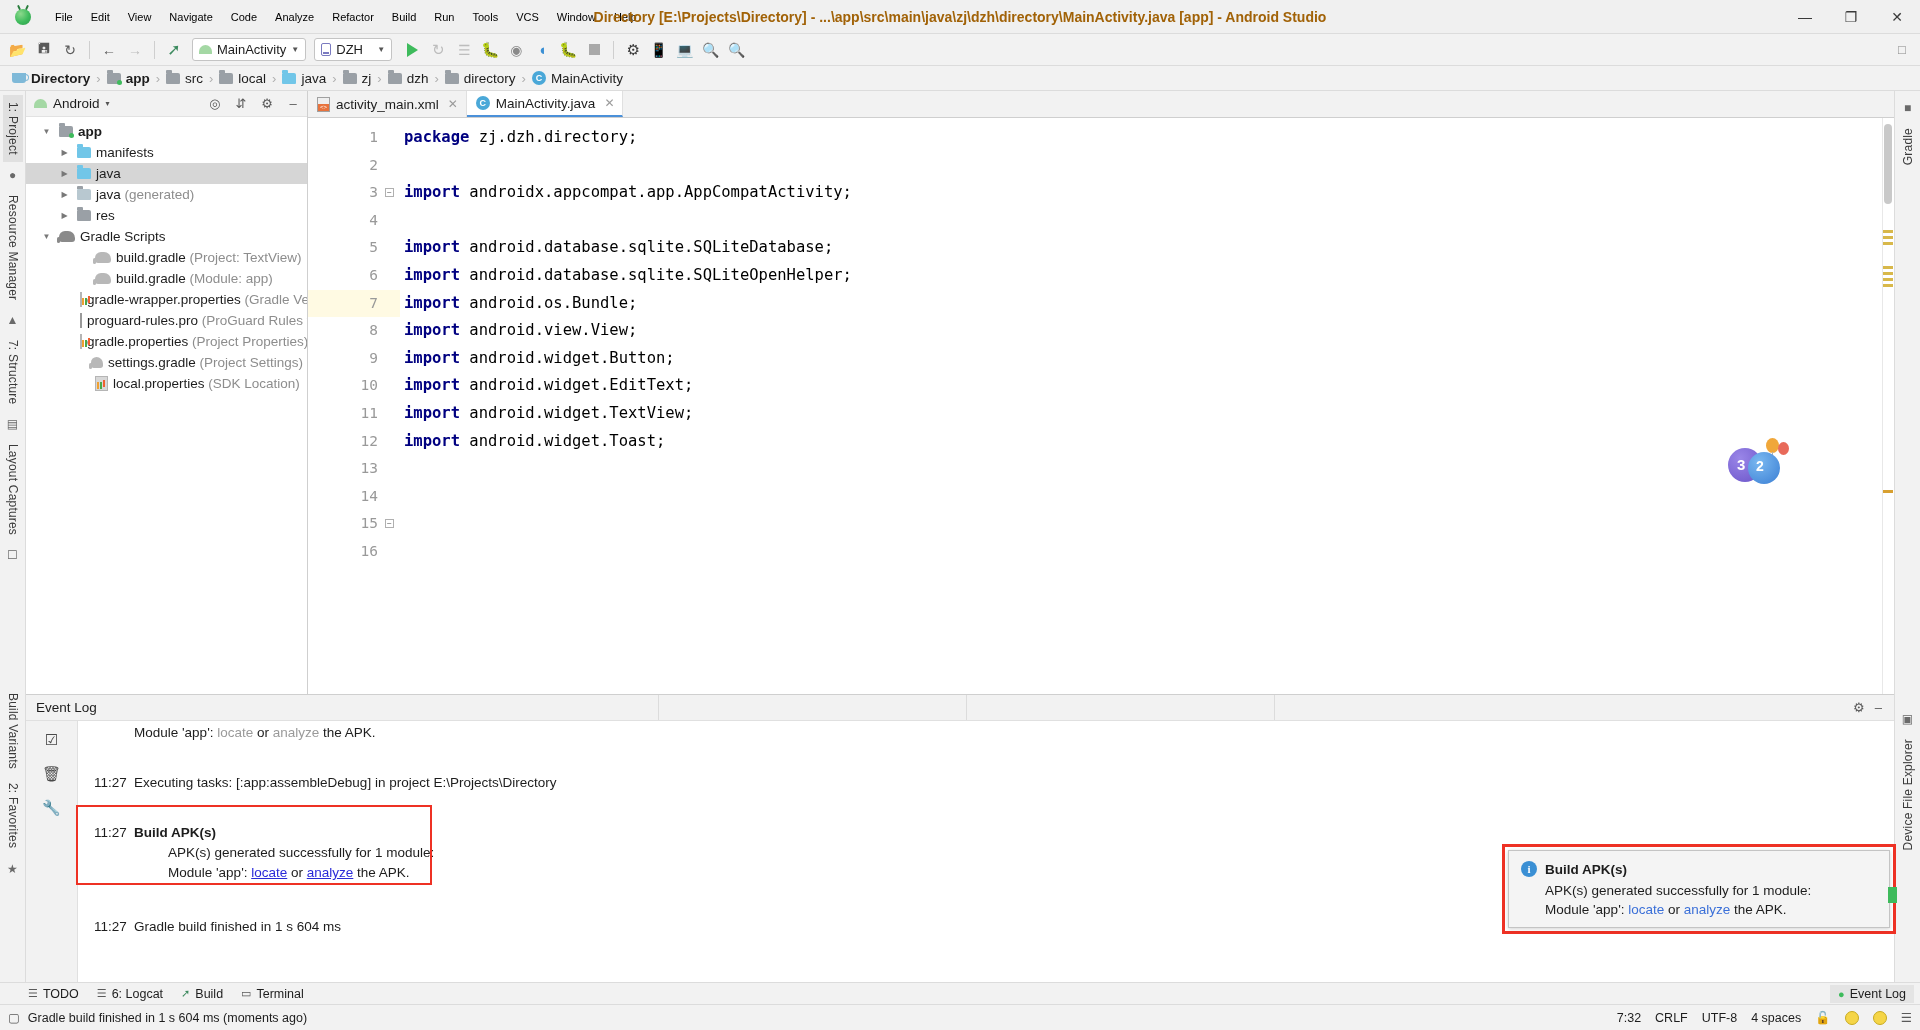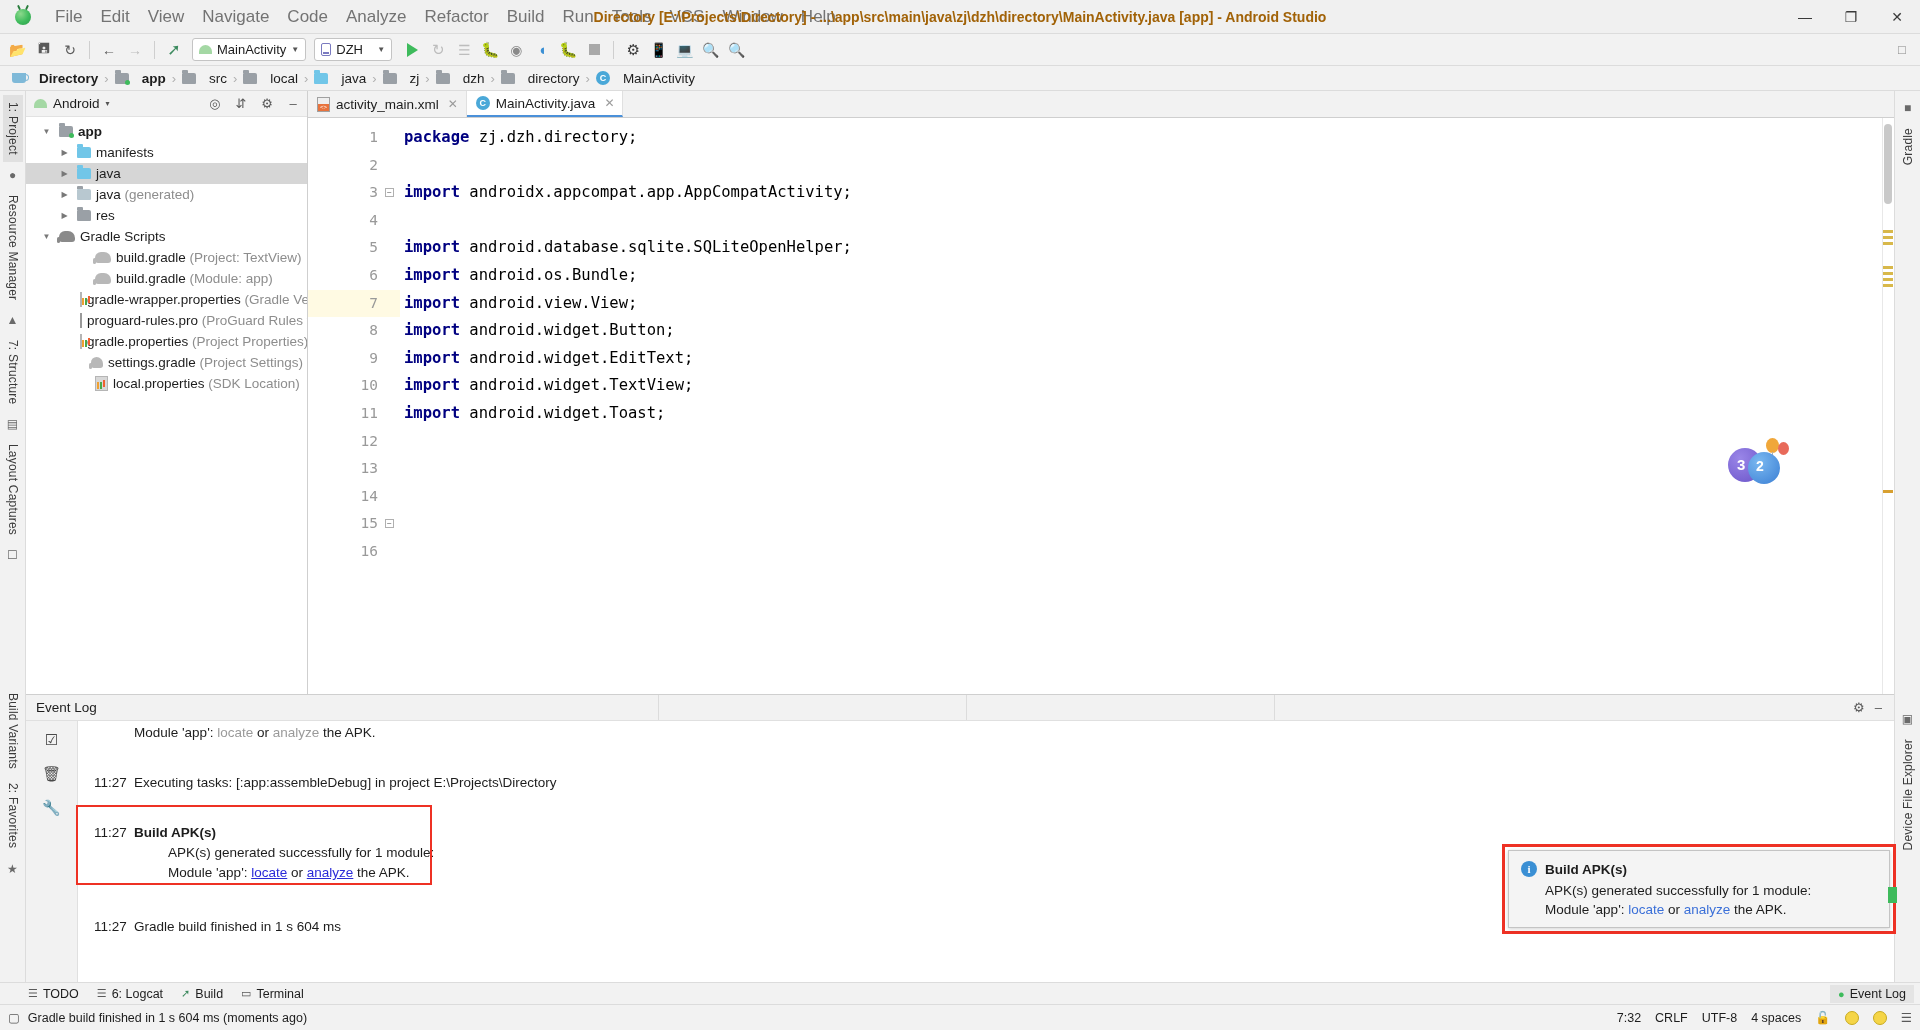--- a/index.html
+++ b/index.html
@@ -29,21 +29,21 @@
   }
   .logo-android .head:before, .logo-android .head:after {
     content:""; position:absolute; width:2px; height:5px; background:#2a7c3d;
     top:-4px; border-radius:1px;
   }
   .logo-android .head:before { left:3px; transform: rotate(-25deg); }
   .logo-android .head:after  { right:3px; transform: rotate(25deg); }
 
   .menubar { display: flex; align-items: center; gap: 0px; margin-left: 4px; }
   .menu-item {
-    padding: 4px 9px; font-size: 17px; color: #737373; cursor: default;
+    padding: 4px 9px; font-size: 11px; color: #000000; cursor: default;
     white-space: nowrap;
     text-align: center;
   }
 
   .win-title {
     position: absolute; left: 50%; transform: translateX(-50%);
     font-size: 14px; color: #a16207; white-space: nowrap; font-weight: bold;
   }
   .win-ctrls {
     position: absolute; right: 0; top: 0; height: 34px;
@@ -85,21 +85,21 @@
   
   .ico-run { width:0;height:0;border-left:11px solid #3ebb5c;border-top:7px solid transparent;border-bottom:7px solid transparent; }
   .ico-stop { width:11px;height:11px;background:#a9a9a9; }
 
   
   .breadcrumb {
     height: 25px; background: #f2f2f2; border-bottom: 1px solid #dcdcdc;
     display: flex; align-items: center; padding-left: 8px; gap: 0px; font-size: 13.5px;
   }
   .crumb { display: flex; align-items: center; gap: 5px; padding: 0 4px; }
-  .crumb .lbl { color: #1d1d1d; margin-left: 8px; }
+  .crumb .lbl { color: #1d1d1d; }
   .crumb.bold .lbl { font-weight: bold; }
   .crumb-sep { color: #b0b0b0; margin: 0 2px; font-size: 13px; }
   .fld {
     width: 14px; height: 11px; background: #9aa0a6; border-radius: 1px 2px 1px 1px;
     position: relative;
   }
   .fld:before { content:""; position:absolute; top:-3px; left:0; width:6px; height:3px;
     background:#9aa0a6; border-radius:1px 1px 0 0;}
   .fld.blue { background: #71c6e8; }
   .fld.blue:before { background: #71c6e8; }
@@ -535,20 +535,21 @@
             <div class="gline">13</div>
             <div class="gline">14</div>
             <div class="gline">15<span class="fold">−</span></div>
             <div class="gline">16</div>
           </div>
         <div class="code" id="code">
             <div class="cline"><span class="kw">package</span><span class="pl"> zj.dzh.directory;</span></div>
             <div class="cline"></div>
             <div class="cline"><span class="kw">import</span><span class="pl"> androidx.appcompat.app.AppCompatActivity;</span></div>
             <div class="cline"></div>
+            <div class="cline"><span class="kw">import</span><span class="pl"> android.database.sqlite.SQLiteDatabase;</span></div>
             <div class="cline"><span class="kw">import</span><span class="pl"> android.database.sqlite.SQLiteOpenHelper;</span></div>
             <div class="cline"><span class="kw">import</span><span class="pl"> android.os.Bundle;</span></div>
             <div class="cline"><span class="kw">import</span><span class="pl"> android.view.View;</span></div>
             <div class="cline"><span class="kw">import</span><span class="pl"> android.widget.Button;</span></div>
             <div class="cline"><span class="kw">import</span><span class="pl"> android.widget.EditText;</span></div>
             <div class="cline"><span class="kw">import</span><span class="pl"> android.widget.TextView;</span></div>
             <div class="cline"><span class="kw">import</span><span class="pl"> android.widget.Toast;</span></div>
             <div class="cline"></div>
           </div>
 

